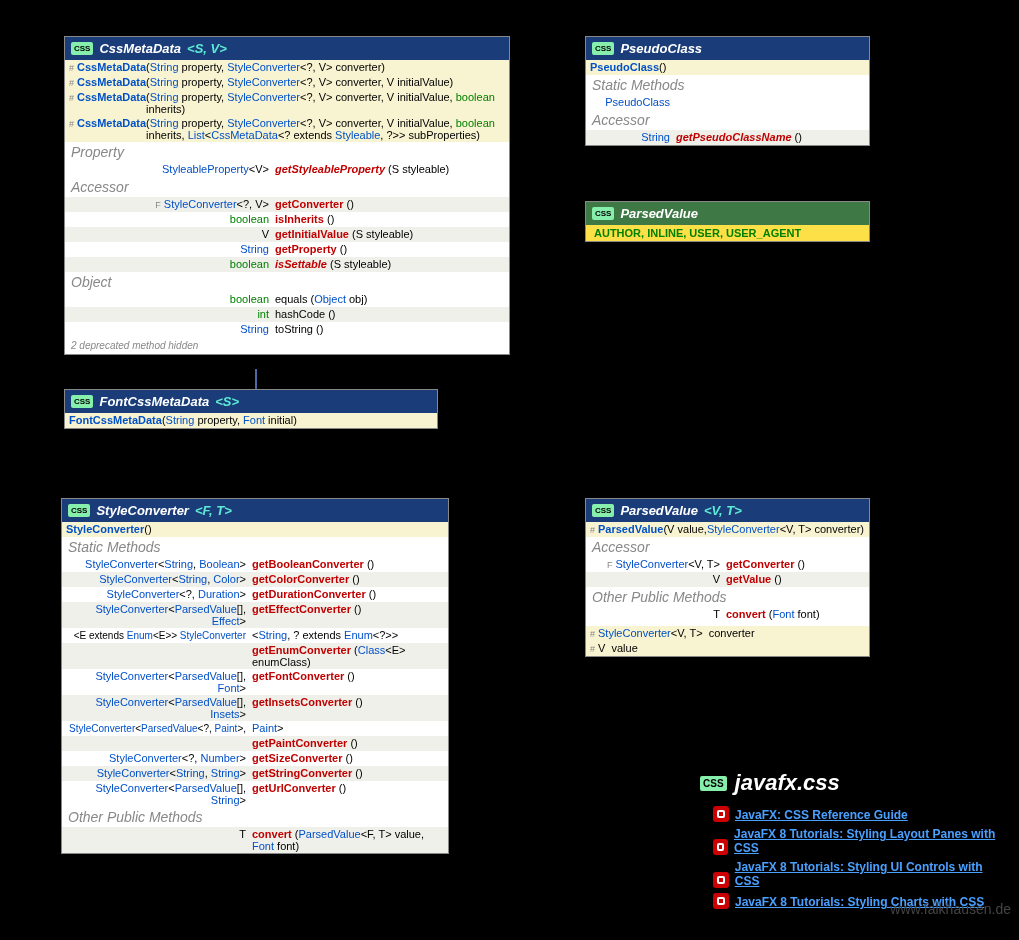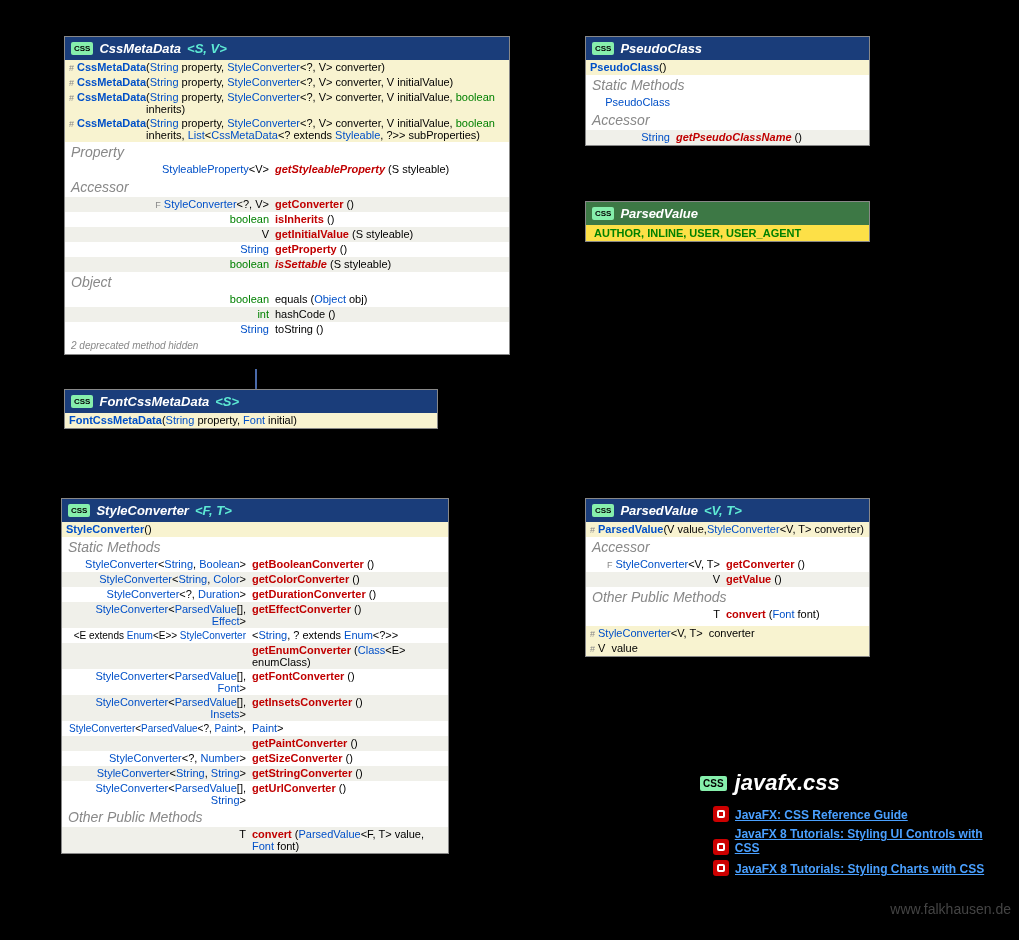--- a/index.html
+++ b/index.html
@@ -242,20 +242,24 @@
       <span class="icon-css" style="font-size:10px">CSS</span>
       <span>javafx.css</span>
     </h2>
   <div class="links">
     <a class="link">
         <span class="oricon"></span>
         <span>JavaFX: CSS Reference Guide</span>
       </a>
     <a class="link">
         <span class="oricon"></span>
+        <span>JavaFX 8 Tutorials: Styling Layout Panes with CSS</span>
+      </a>
+    <a class="link">
+        <span class="oricon"></span>
         <span>JavaFX 8 Tutorials: Styling UI Controls with CSS</span>
       </a>
     <a class="link">
         <span class="oricon"></span>
         <span>JavaFX 8 Tutorials: Styling Charts with CSS</span>
       </a>
   </div>
 </div>
 
 <div class="watermark">www.falkhausen.de</div>

